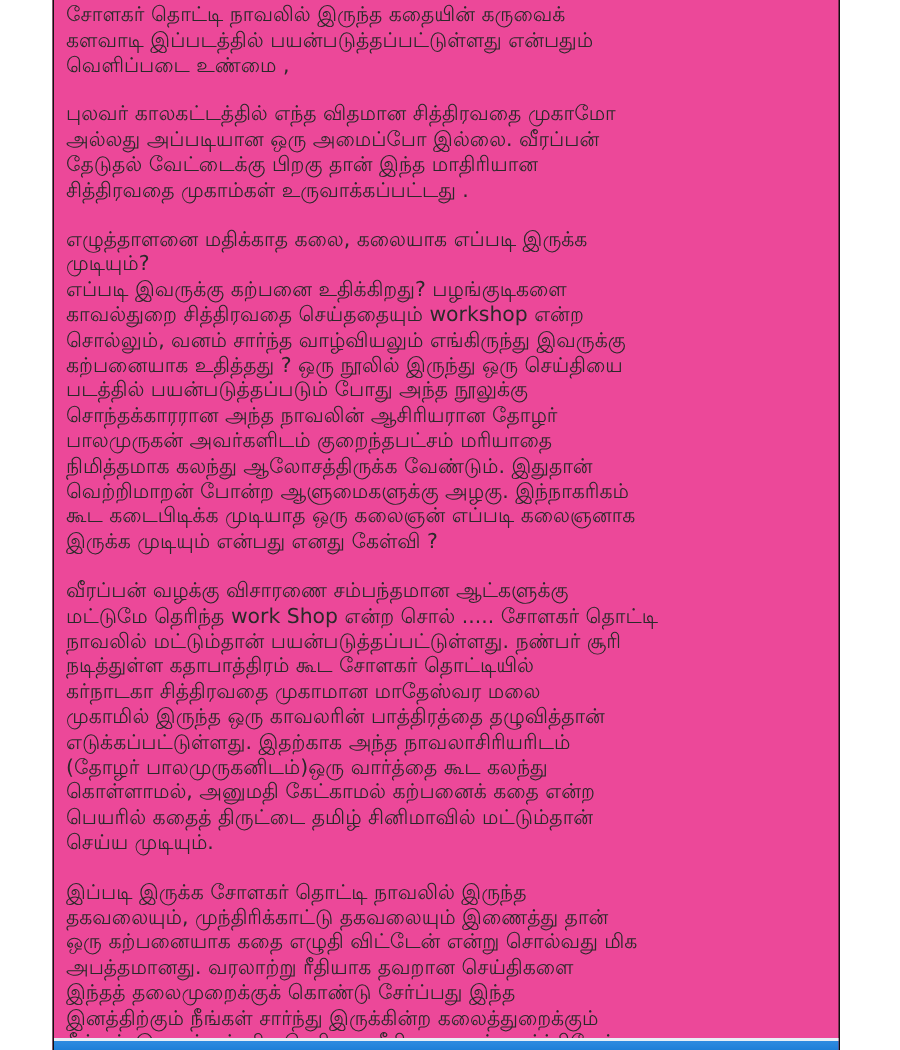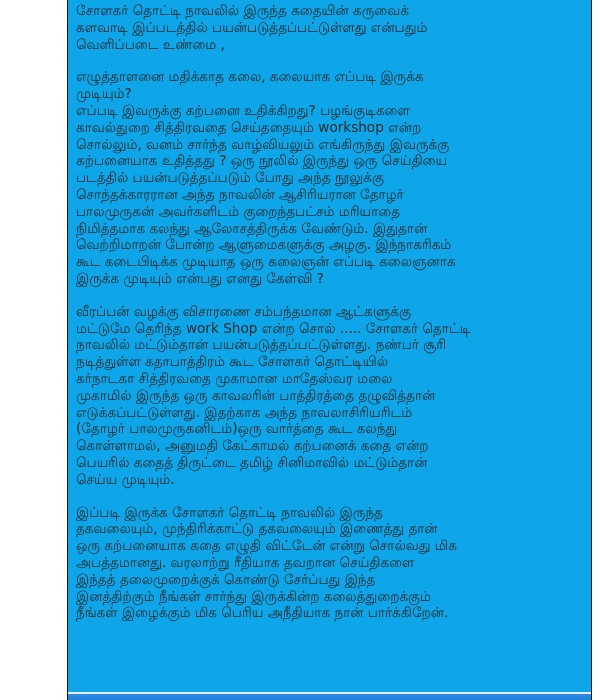--- a/index.html
+++ b/index.html
@@ -4,22 +4,21 @@
 <style>
   html, body { margin: 0; padding: 0; background: #ffffff; }
   body { width: 600px; height: 700px; position: relative; overflow: hidden; }
   .frame {
     position: absolute;
     left: 35px; top: 0;
     width: 525px; height: 700px;
     border-left: 1.5px solid #111;
     border-right: 1.5px solid #111;
     box-sizing: border-box;
-    background: #0ea5e9;
-    margin-left: 32px;
+    background: #ec4899;
   }
   .content {
     position: absolute;
     left: 8px; right: 8px; top: 2px;
     font-family: "DejaVu Sans", sans-serif;
     font-size: 13.6px;
     line-height: 16.8px;
     color: #2a2a2a;
   }
   .para { margin: 0 0 16px 0; white-space: pre-line; }
@@ -31,20 +30,24 @@
   }
 </style>
 </head>
 <body>
 
 <div class="frame">
   <div class="content">
     <p class="para">சோளகர் தொட்டி நாவலில் இருந்த கதையின் கருவைக்
 களவாடி இப்படத்தில் பயன்படுத்தப்பட்டுள்ளது என்பதும்
 வெளிப்படை உண்மை ,</p>
+    <p class="para">புலவர் காலகட்டத்தில் எந்த விதமான சித்திரவதை முகாமோ
+அல்லது அப்படியான ஒரு அமைப்போ இல்லை. வீரப்பன்
+தேடுதல் வேட்டைக்கு பிறகு தான் இந்த மாதிரியான
+சித்திரவதை முகாம்கள் உருவாக்கப்பட்டது .</p>
     <p class="para">  எழுத்தாளனை மதிக்காத கலை, கலையாக எப்படி இருக்க
 முடியும்?
 எப்படி இவருக்கு கற்பனை உதிக்கிறது? பழங்குடிகளை
 காவல்துறை சித்திரவதை செய்ததையும் workshop என்ற
 சொல்லும், வனம் சார்ந்த வாழ்வியலும் எங்கிருந்து இவருக்கு
 கற்பனையாக உதித்தது ?  ஒரு நூலில்   இருந்து ஒரு செய்தியை
 படத்தில் பயன்படுத்தப்படும் போது அந்த நூலுக்கு
 சொந்தக்காரரான அந்த நாவலின் ஆசிரியரான தோழர்
 பாலமுருகன் அவர்களிடம் குறைந்தபட்சம் மரியாதை
 நிமித்தமாக கலந்து ஆலோசத்திருக்க வேண்டும். இதுதான்

